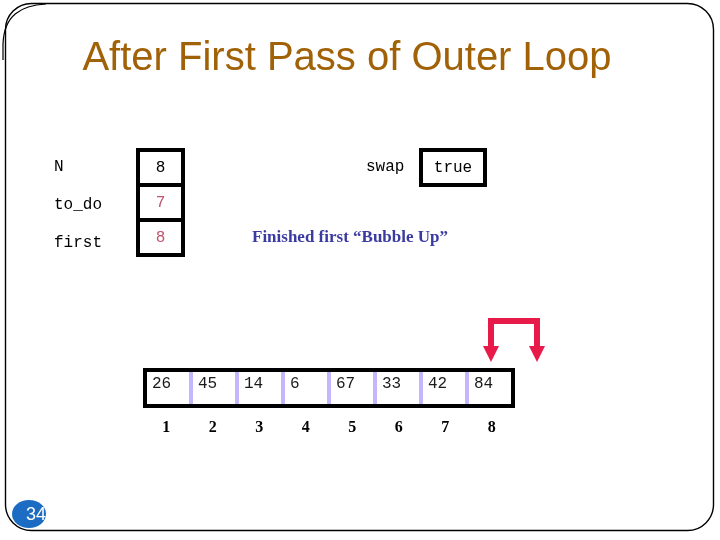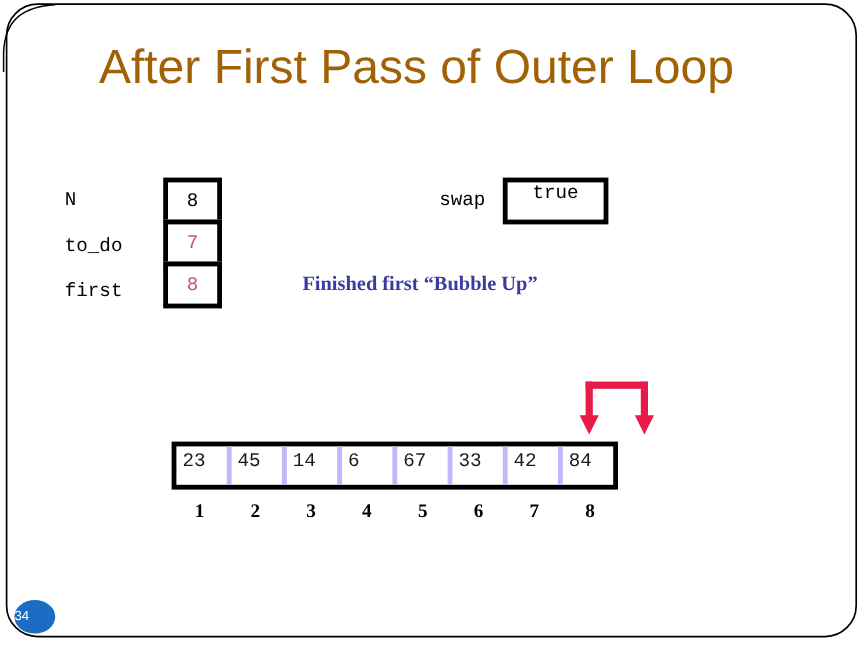--- a/index.html
+++ b/index.html
@@ -27,23 +27,23 @@
   .vbox{
     box-sizing:border-box;width:49px;height:39px;
     border:4px solid #000;background:#fff;
     display:flex;align-items:center;justify-content:center;
   }
   .vbox + .vbox{margin-top:-4px;}
   .rose{color:#c25672;}
   .swap-label{position:absolute;left:366px;top:158px;}
   .swap-box{
     position:absolute;left:419px;top:148px;
-    box-sizing:border-box;width:88px;height:39px;
+    box-sizing:border-box;width:68px;height:39px;
     border:4px solid #000;background:#fff;
-    display:flex;align-items:flex-start;justify-content:center;
+    display:flex;align-items:center;justify-content:center;
   }
   .annotation{
     position:absolute;left:252px;top:227px;
     font-family:"Liberation Serif", serif;
     font-weight:bold;font-size:17px;color:#3a3aa0;
   }
   .array-row{
     position:absolute;left:143px;top:368px;
     box-sizing:border-box;width:372px;height:40px;
     border:4px solid #000;display:flex;background:#fff;
@@ -63,22 +63,22 @@
   .idx{
     flex:1;text-align:center;
     font-family:"Liberation Serif", serif;
     font-weight:bold;font-size:16px;color:#000;
   }
   .arrow-svg{position:absolute;left:482px;top:316px;}
   .page-badge{
     position:absolute;left:12px;top:500px;
     width:34px;height:28px;border-radius:50%;
     background:#1b6cc2;color:#fff;
-    display:flex;align-items:center;justify-content:flex-start;
-    font-size:11px;font-family:"Liberation Sans", sans-serif;
+    display:flex;align-items:center;justify-content:flex-end;
+    font-size:18px;font-family:"Liberation Sans", sans-serif;
   }
 </style>
 </head>
 <body>
 
 <div class="stage">
 
   <svg class="frame-svg" width="720" height="540" viewBox="0 0 720 540">
     <rect x="5.5" y="3.5" width="708" height="527" rx="26" ry="26" fill="none" stroke="#000" stroke-width="1.4"></rect>
     <path d="M 46 4 C 21 5.5 4 15 3 44 L 3 60" fill="none" stroke="#000" stroke-width="1.2"></path>
@@ -111,21 +111,21 @@
 
   <svg class="arrow-svg" width="64" height="50" viewBox="0 0 64 50">
     <rect x="6" y="2" width="52" height="6" fill="#e81a4a"></rect>
     <rect x="6" y="2" width="6" height="30" fill="#e81a4a"></rect>
     <rect x="52" y="2" width="6" height="30" fill="#e81a4a"></rect>
     <polygon points="1,30 17,30 9,46" fill="#e81a4a"></polygon>
     <polygon points="47,30 63,30 55,46" fill="#e81a4a"></polygon>
   </svg>
 
   <div class="array-row">
-    <div class="acell">23</div>
+    <div class="acell">26</div>
     <div class="acell">45</div>
     <div class="acell">14</div>
     <div class="acell">6</div>
     <div class="acell">67</div>
     <div class="acell">33</div>
     <div class="acell">42</div>
     <div class="acell">84</div>
   </div>
 
   <div class="index-row">

